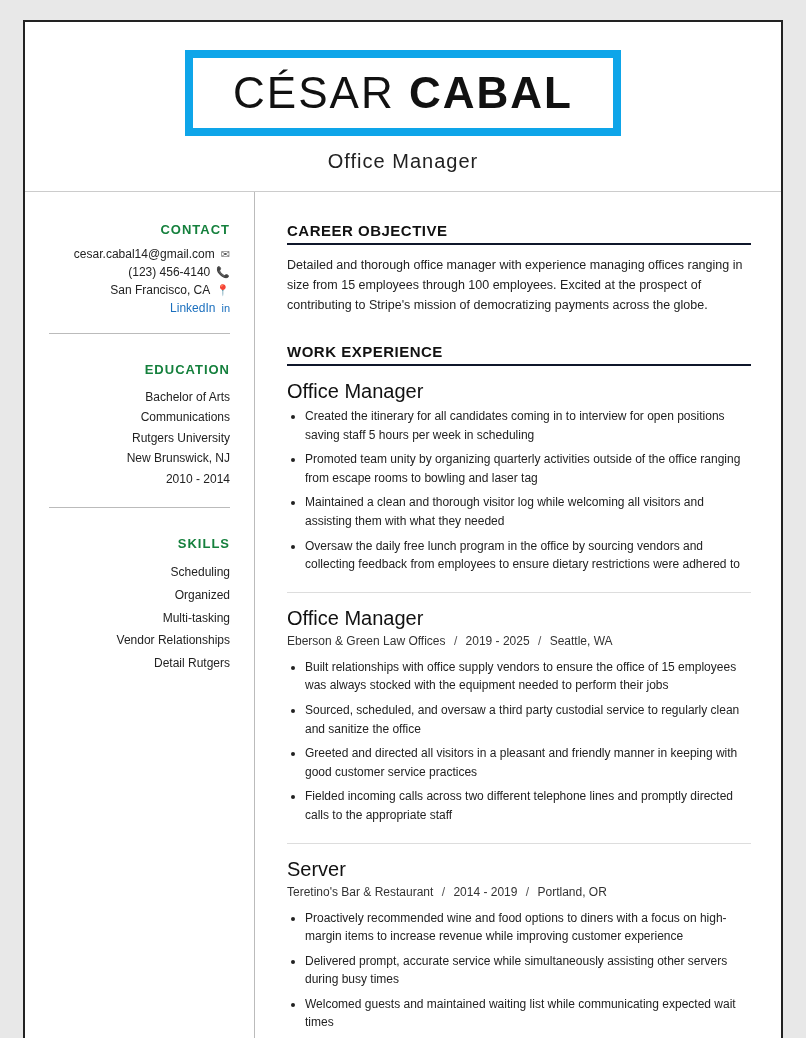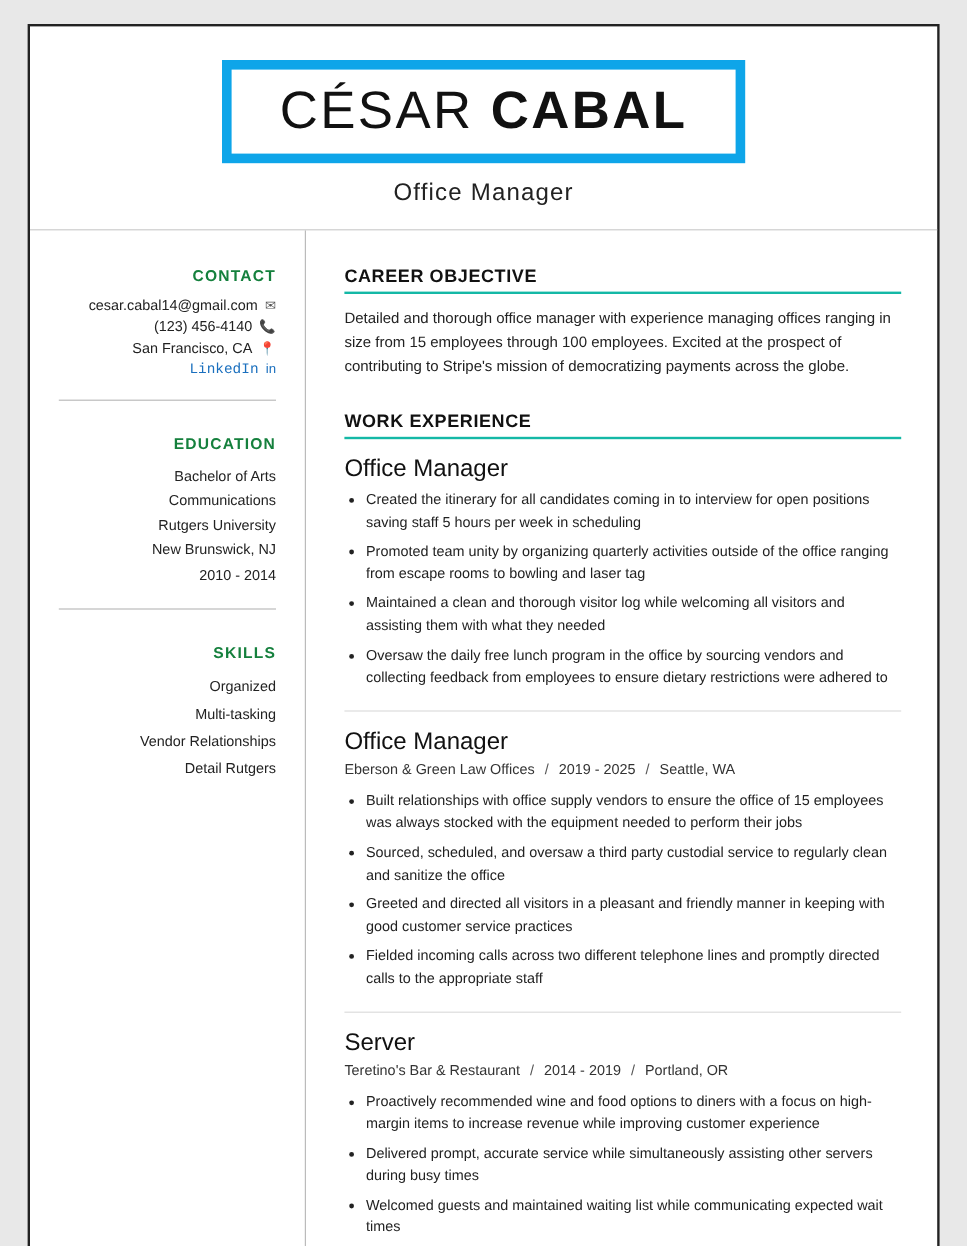--- a/index.html
+++ b/index.html
@@ -89,21 +89,21 @@
       color: #222;
       margin-bottom: 4px;
       gap: 6px;
     }
     .contact-item .icon {
       font-size: 11px;
       color: #555;
     }
     .linkedin-link {
       color: #1a6fbe;
-      font-family: Liberation Mono, monospace;
+      font-family: Liberation Sans, sans-serif;
       font-size: 12px;
     }
     .education-text {
       font-family: Arial, sans-serif;
       font-size: 12px;
       color: #222;
       line-height: 1.7;
       text-align: right;
     }
     .skills-list {
@@ -117,21 +117,21 @@
     
     .section-title {
       font-family: Arial, sans-serif;
       font-weight: 900;
       font-size: 15px;
       letter-spacing: 0.5px;
       text-transform: uppercase;
       color: #111;
       margin-bottom: 10px;
       margin-top: 0;
-      border-bottom: 2px solid #14b8a6;
+      border-bottom: 2px solid #0f172a;
       padding-bottom: 4px;
     }
     .career-obj-text {
       font-family: Arial, sans-serif;
       font-size: 12.5px;
       color: #222;
       line-height: 1.6;
     }
     .work-section {
       margin-top: 28px;
@@ -215,20 +215,21 @@
         <div>Communications</div>
         <div>Rutgers University</div>
         <div>New Brunswick, NJ</div>
         <div>2010 - 2014</div>
       </div>
 
       <hr class="left-divider">
 
       <div class="left-section-title">SKILLS</div>
       <ul class="skills-list">
+        <li>Scheduling</li>
         <li>Organized</li>
         <li>Multi-tasking</li>
         <li>Vendor Relationships</li>
         <li>Detail Rutgers</li>
       </ul>
     </div>
 
     <div class="right-col">
 
       <div class="section-title">CAREER OBJECTIVE</div>

